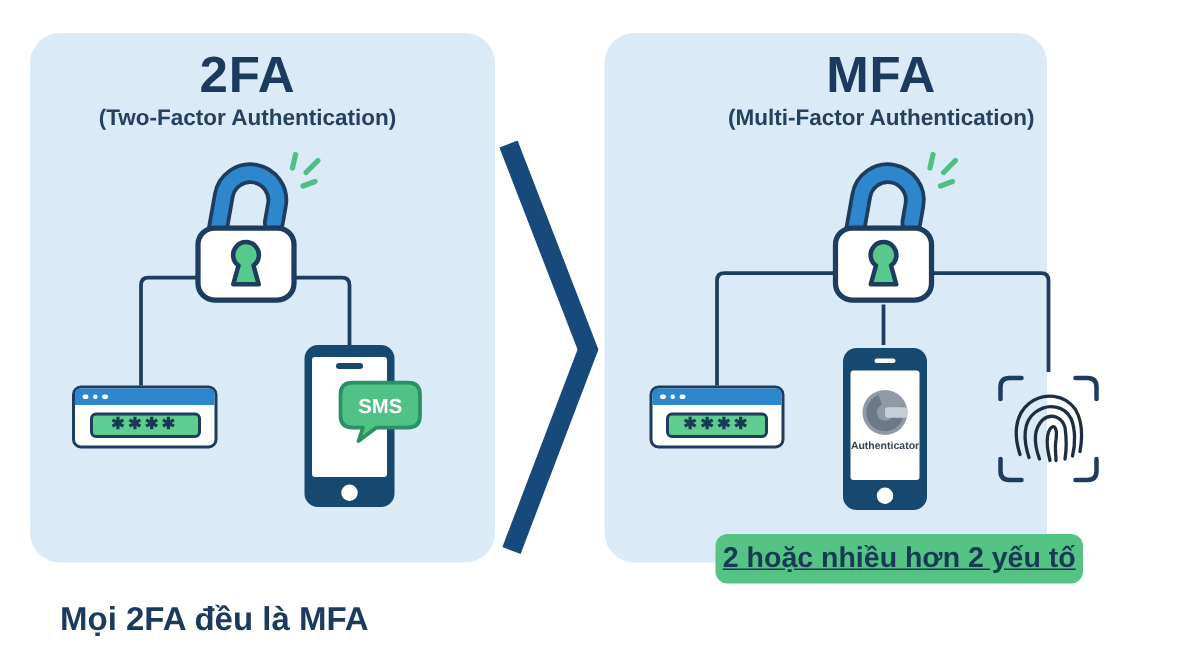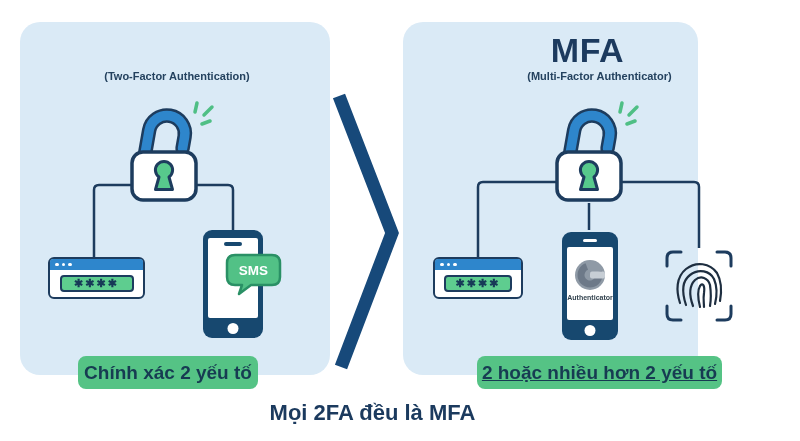--- a/index.html
+++ b/index.html
@@ -8,21 +8,21 @@
 
   
   .panel { position:absolute; top:22px; height:353px; background:#daeaf6; border-radius:20px; }
   .panel.left  { left:20px;  width:310px; }
   .panel.right { left:403px; width:295px; }
 
   .panel h1 { position:absolute; top:9px; left:0; width:290px; text-align:center;
               font-size:34px; font-weight:800; color:#1c3a5e; letter-spacing:.5px; }
   .panel.right h1 { width:369px; }
   .subtitle { position:absolute; top:48px; left:0; width:290px; text-align:center;
-              font-size:11px; font-weight:700; color:#24425f;margin-left:12px; }
+              font-size:15px; font-weight:700; color:#24425f; }
   .panel.right .subtitle { width:369px; }
 
   svg.connectors { position:absolute; left:0; top:0; }
 
   .lockbox { position:absolute; width:110px; height:120px; top:68px; }
   .panel.left  .lockbox { left:89px; }
   .panel.right .lockbox { left:131px; }
 
   
   .browser { position:absolute; top:235px; width:97px; height:42px; background:#fff;
@@ -59,29 +59,30 @@
   .fingerprint { position:absolute; left:262px; top:228px; }
 
   
   .badge { position:absolute; top:334px; height:33px; background:#55c385; border-radius:8px;
            color:#173b52; font-size:19px; font-weight:700; text-align:center; line-height:33px; }
   .panel.left  .badge { left:58px; width:180px; }
   .panel.right .badge { left:74px; width:245px;text-decoration:underline; }
 
   .chevron { position:absolute; left:330px; top:90px; }
 
-  .caption { position:absolute; top:400px; left:0; width:745px; text-align:center;
-             font-size:22px; font-weight:800; color:#1b3a5e; }
+  .caption { position:absolute; top:400px; left:0; width:745px; text-align:left;
+             font-size:22px; font-weight:800; color:#1b3a5e;padding-left:40px; }
 </style>
 </head>
 <body>
 
 <div class="stage">
 
   <section class="panel left">
+    <h1>2FA</h1>
     <div class="subtitle">(Two-Factor Authentication)</div>
 
     <svg class="connectors" width="310" height="353">
       <path d="M112,163 H79 Q74,163 74,168 V235" fill="none" stroke="#1d3c5e" stroke-width="2.5"></path>
       <path d="M176,163 H208 Q213,163 213,168 V208" fill="none" stroke="#1d3c5e" stroke-width="2.5"></path>
     </svg>
 
     <div class="lockbox">
       <svg width="110" height="120" viewBox="0 0 110 120">
         <g transform="rotate(10 36 64)">
@@ -109,30 +110,29 @@
       <div class="screen"></div>
       <span class="slit"></span>
       <span class="home"></span>
     </div>
 
     <svg class="sms-bubble" width="60" height="44">
       <path d="M10,2 h37 q8,0 8,8 v14 q0,8 -8,8 h-21 l-12,9 l3,-9 h-7 q-8,0 -8,-8 v-14 q0,-8 8,-8 z" fill="#52c186" stroke="#2a9065" stroke-width="2.5" stroke-linejoin="round"></path>
       <text x="28.5" y="22" text-anchor="middle" fill="#ffffff" font-size="13.5" font-weight="bold">SMS</text>
     </svg>
 
-    <div class="badge">Chính xác 2 yếu tố</div>
   </section>
 
   <svg class="chevron" width="72" height="285">
     <polyline points="9,6 62,143 11,277" fill="none" stroke="#17497a" stroke-width="13"></polyline>
   </svg>
 
   <section class="panel right">
     <h1>MFA</h1>
-    <div class="subtitle">(Multi-Factor Authenticator)</div>
+    <div class="subtitle">(Multi-Factor Authentication)</div>
 
     <svg class="connectors" width="369" height="353">
       <path d="M154,160 H80 Q75,160 75,165 V235" fill="none" stroke="#1d3c5e" stroke-width="2.5"></path>
       <path d="M218,160 H291 Q296,160 296,165 V226" fill="none" stroke="#1d3c5e" stroke-width="2.5"></path>
       <path d="M186,181 V208" fill="none" stroke="#1d3c5e" stroke-width="2.5"></path>
     </svg>
 
     <div class="lockbox">
       <svg width="110" height="120" viewBox="0 0 110 120">
         <g transform="rotate(10 36 64)">

